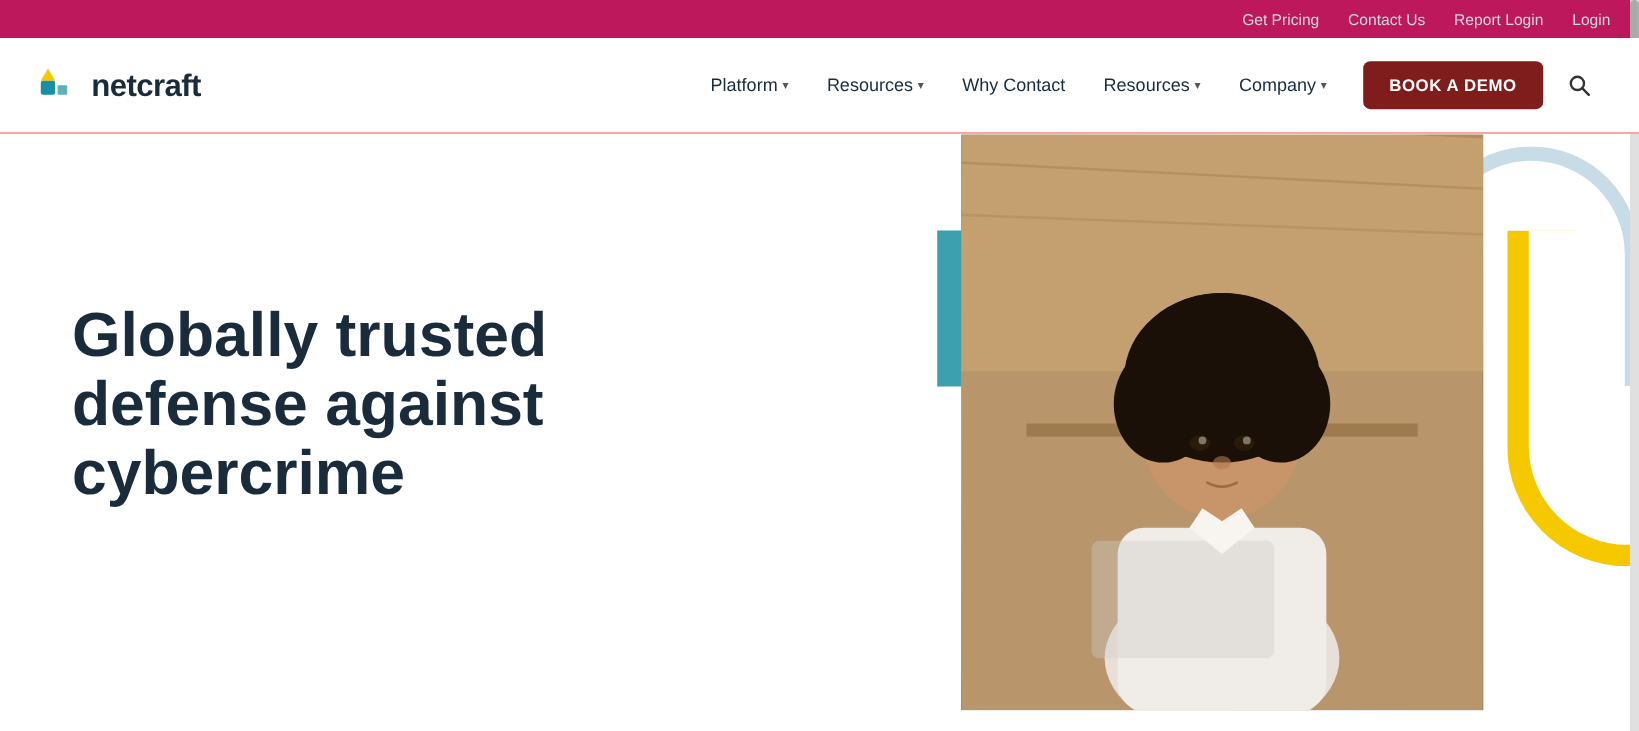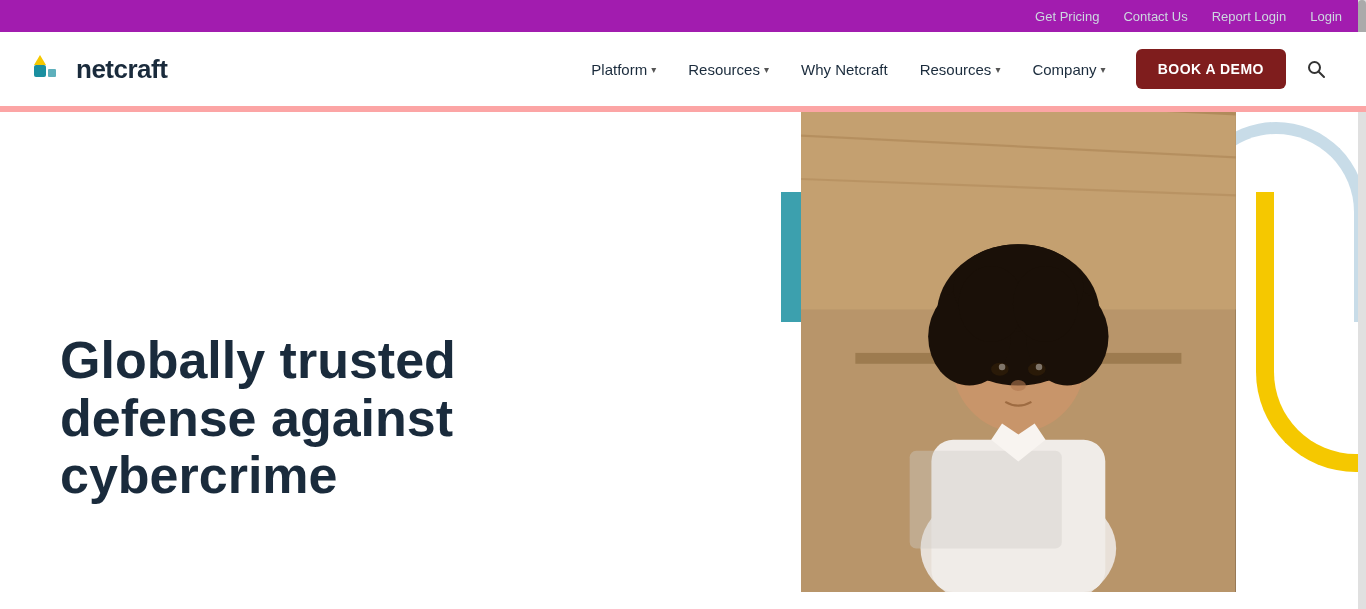--- a/index.html
+++ b/index.html
@@ -1,20 +1,20 @@
 <!DOCTYPE html>
 <html><head>
   <meta charset="utf-8">
   <style>
     * { margin: 0; padding: 0; box-sizing: border-box; }
     body { font-family: -apple-system, BlinkMacSystemFont, 'Segoe UI', Arial, sans-serif; overflow-x: hidden; }
 
     
     .top-bar {
-      background-color: #a21caf;
+      background-color: #be185d;
       height: 32px;
       display: flex;
       align-items: center;
       justify-content: flex-end;
       padding: 0 24px;
       gap: 24px;
     }
     .top-bar a {
       color: #cdd8e0;
       font-size: 13px;
@@ -22,21 +22,21 @@
       cursor: pointer;
     }
 
     
     .navbar {
       background: #fff;
       height: 80px;
       display: flex;
       align-items: center;
       padding: 0 32px;
-      border-bottom: 6px solid #fca5a5;
+      border-bottom: 2px solid #fca5a5;
       position: relative;
       z-index: 10;
     }
     .logo-area {
       display: flex;
       align-items: center;
       gap: 8px;
       text-decoration: none;
       flex-shrink: 0;
     }
@@ -109,21 +109,21 @@
       display: flex;
       align-items: stretch;
       position: relative;
       overflow: hidden;
     }
     .hero-content {
       flex: 0 0 55%;
       padding: 60px 40px 60px 60px;
       display: flex;
       flex-direction: column;
-      justify-content: flex-end;
+      justify-content: center;
       z-index: 2;
     }
     .hero-title {
       font-size: 52px;
       font-weight: 800;
       color: #1a2b3c;
       line-height: 1.1;
       margin-bottom: 28px;
       max-width: 520px;
     }
@@ -235,21 +235,21 @@
   <div class="nav-links">
     <div class="nav-item">
       <span>Platform</span>
       <span class="chevron">▾</span>
     </div>
     <div class="nav-item">
       <span>Resources</span>
       <span class="chevron">▾</span>
     </div>
     <div class="nav-item">
-      <span>Why Netcraft</span>
+      <span>Why Contact</span>
     </div>
     <div class="nav-item">
       <span>Resources</span>
       <span class="chevron">▾</span>
     </div>
     <div class="nav-item">
       <span>Company</span>
       <span class="chevron">▾</span>
     </div>
   </div>

